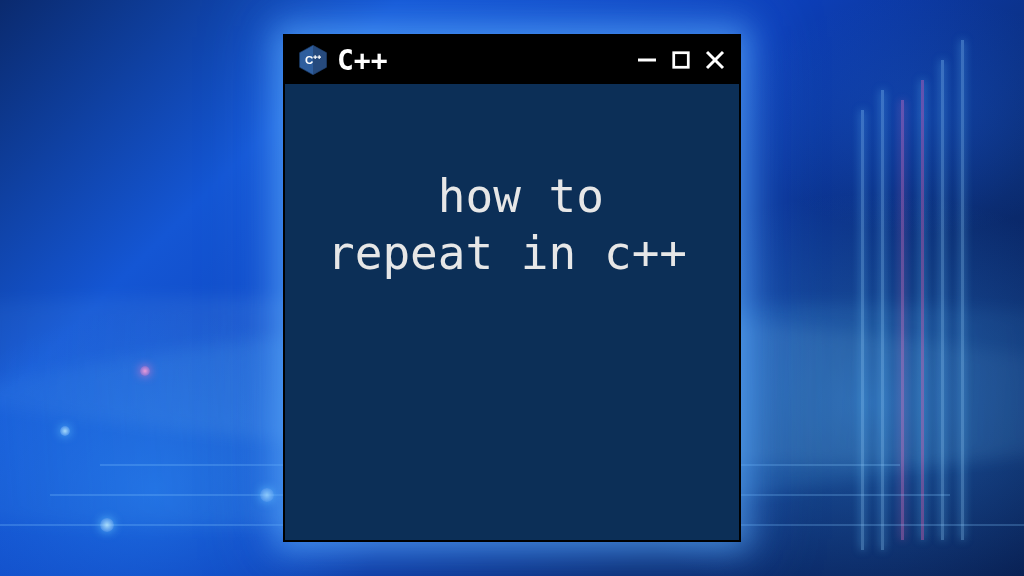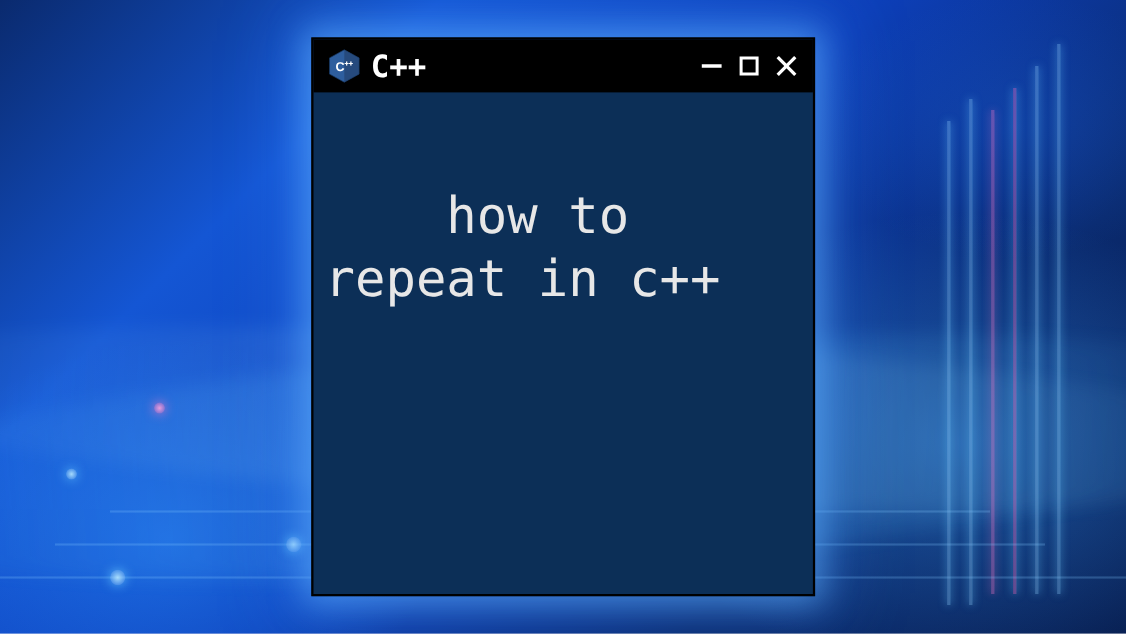--- a/index.html
+++ b/index.html
@@ -143,21 +143,21 @@
       place-items: center;
       width: 24px;
       height: 24px;
       color: #fff;
     }
 
     .win-btn svg { display: block; }
 
     .content {
       flex: 1;
-      padding: 26px 10px;
+      padding: 26px 42px;
       color: #e7e7e7;
       font-size: 46px;
       line-height: 1.25;
       font-family: "Consolas", "Menlo", "Monaco", monospace;
       white-space: pre-wrap;
       word-break: break-word;
     }
   </style>
 </head>
 <body>

